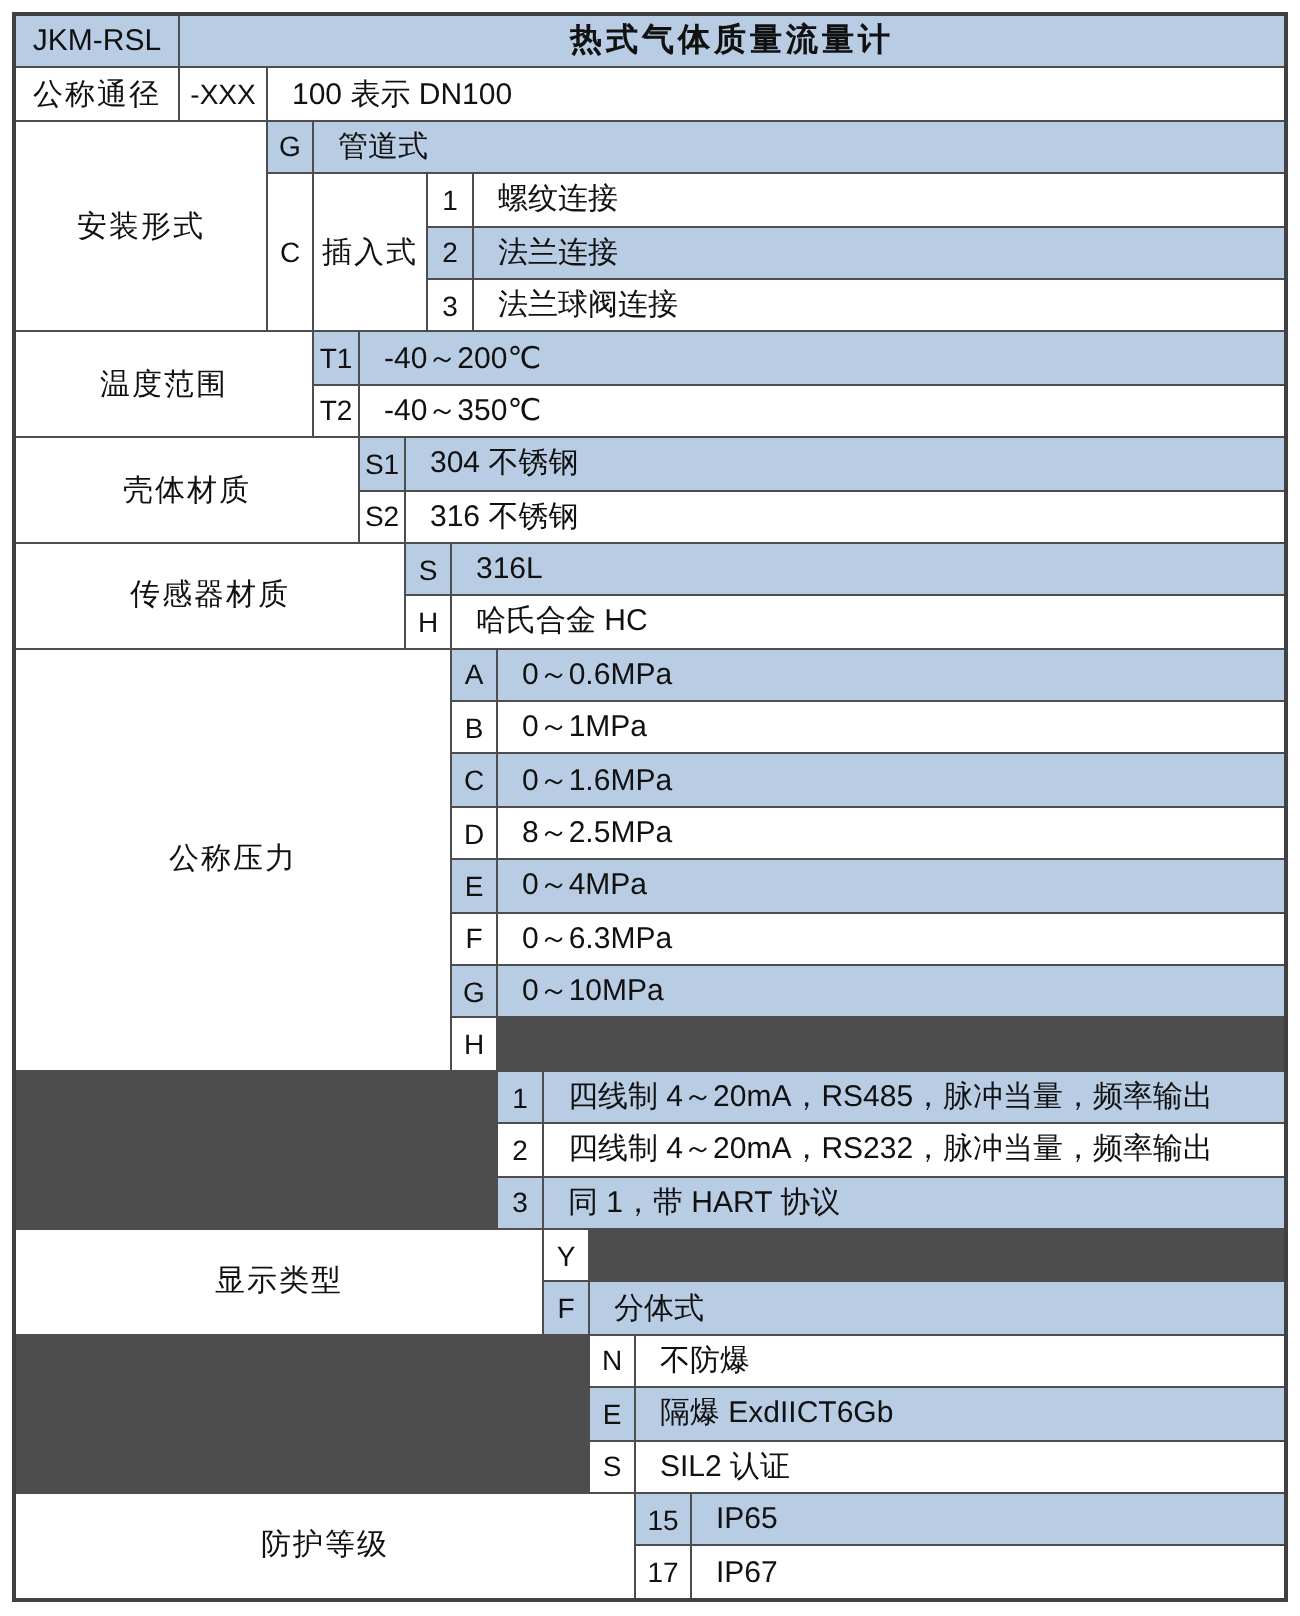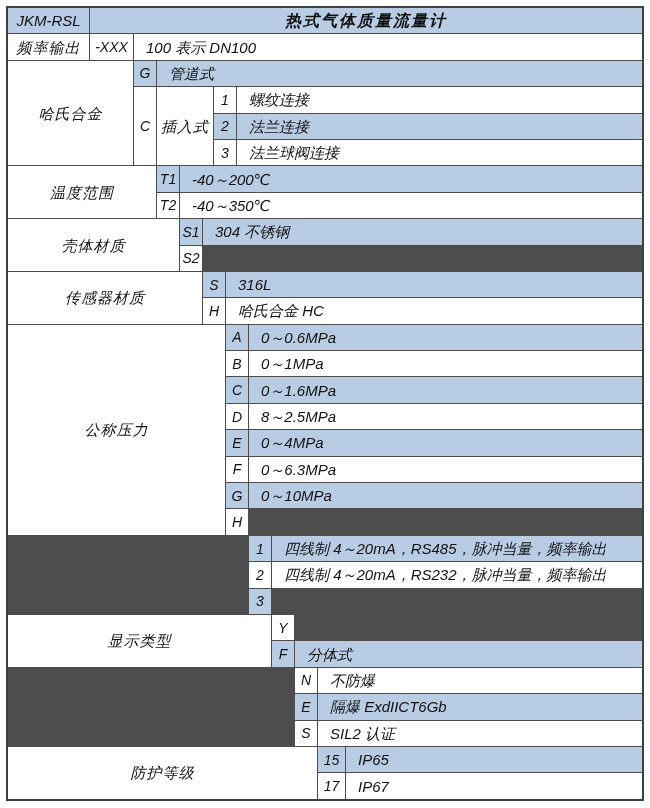--- a/index.html
+++ b/index.html
@@ -6,21 +6,20 @@
   body {
     width: 650px; height: 808px;
     background: #ffffff;
     font-family: "Liberation Sans", "DejaVu Sans", sans-serif;
     color: var(--text, #111111);
   }
   .page {
     box-sizing: border-box;
     width: 650px; height: 808px;
     padding: 6px;
-    font-style: italic;
   }
   .grid {
     box-sizing: border-box;
     width: 638px; height: 795px;
     display: grid;
     grid-template-columns: 81px 43px 22px 22px 22px 10px 11px 10px 11px 22px 22px 22px 27px 1fr;
     grid-template-rows: repeat(30, 25.4px);
     gap: 1px;
     background: var(--grid_line, #4d4d4d);   
     border: 2px solid var(--outer_border, #404040);
@@ -43,25 +42,25 @@
 </style>
 </head>
 <body>
 
 <div class="page">
   <div class="grid">
 
     <div class="cell blue model" style="grid-column:1/2;grid-row:1/2">JKM-RSL</div>
     <div class="cell blue title" style="grid-column:2/15;grid-row:1/2">热式气体质量流量计</div>
 
-    <div class="cell label" style="grid-column:1/2;grid-row:2/3">频率输出</div>
+    <div class="cell label" style="grid-column:1/2;grid-row:2/3">公称通径</div>
     <div class="cell code" style="grid-column:2/3;grid-row:2/3">-XXX</div>
     <div class="cell content" style="grid-column:3/15;grid-row:2/3">100 表示 DN100</div>
 
-    <div class="cell label" style="grid-column:1/3;grid-row:3/7">哈氏合金</div>
+    <div class="cell label" style="grid-column:1/3;grid-row:3/7">安装形式</div>
     <div class="cell blue code" style="grid-column:3/4;grid-row:3/4">G</div>
     <div class="cell blue content" style="grid-column:4/15;grid-row:3/4">管道式</div>
     <div class="cell code" style="grid-column:3/4;grid-row:4/7">C</div>
     <div class="cell label" style="grid-column:4/7;grid-row:4/7">插入式</div>
     <div class="cell code" style="grid-column:7/9;grid-row:4/5">1</div>
     <div class="cell content" style="grid-column:9/15;grid-row:4/5">螺纹连接</div>
     <div class="cell blue code" style="grid-column:7/9;grid-row:5/6">2</div>
     <div class="cell blue content" style="grid-column:9/15;grid-row:5/6">法兰连接</div>
     <div class="cell code" style="grid-column:7/9;grid-row:6/7">3</div>
     <div class="cell content" style="grid-column:9/15;grid-row:6/7">法兰球阀连接</div>
@@ -69,20 +68,21 @@
     <div class="cell label" style="grid-column:1/4;grid-row:7/9">温度范围</div>
     <div class="cell blue code" style="grid-column:4/5;grid-row:7/8">T1</div>
     <div class="cell blue content" style="grid-column:5/15;grid-row:7/8">-40～200℃</div>
     <div class="cell code" style="grid-column:4/5;grid-row:8/9">T2</div>
     <div class="cell content" style="grid-column:5/15;grid-row:8/9">-40～350℃</div>
 
     <div class="cell label" style="grid-column:1/5;grid-row:9/11">壳体材质</div>
     <div class="cell blue code" style="grid-column:5/6;grid-row:9/10">S1</div>
     <div class="cell blue content" style="grid-column:6/15;grid-row:9/10">304 不锈钢</div>
     <div class="cell code" style="grid-column:5/6;grid-row:10/11">S2</div>
+    <div class="cell content" style="grid-column:6/15;grid-row:10/11">316 不锈钢</div>
 
     <div class="cell label" style="grid-column:1/6;grid-row:11/13">传感器材质</div>
     <div class="cell blue code" style="grid-column:6/8;grid-row:11/12">S</div>
     <div class="cell blue content" style="grid-column:8/15;grid-row:11/12">316L</div>
     <div class="cell code" style="grid-column:6/8;grid-row:12/13">H</div>
     <div class="cell content" style="grid-column:8/15;grid-row:12/13">哈氏合金 HC</div>
 
     <div class="cell label" style="grid-column:1/8;grid-row:13/21">公称压力</div>
     <div class="cell blue code" style="grid-column:8/10;grid-row:13/14">A</div>
     <div class="cell blue content" style="grid-column:10/15;grid-row:13/14">0～0.6MPa</div>
@@ -98,20 +98,21 @@
     <div class="cell content" style="grid-column:10/15;grid-row:18/19">0～6.3MPa</div>
     <div class="cell blue code" style="grid-column:8/10;grid-row:19/20">G</div>
     <div class="cell blue content" style="grid-column:10/15;grid-row:19/20">0～10MPa</div>
     <div class="cell code" style="grid-column:8/10;grid-row:20/21">H</div>
 
     <div class="cell blue code" style="grid-column:10/11;grid-row:21/22">1</div>
     <div class="cell blue content" style="grid-column:11/15;grid-row:21/22">四线制 4～20mA，RS485，脉冲当量，频率输出</div>
     <div class="cell code" style="grid-column:10/11;grid-row:22/23">2</div>
     <div class="cell content" style="grid-column:11/15;grid-row:22/23">四线制 4～20mA，RS232，脉冲当量，频率输出</div>
     <div class="cell blue code" style="grid-column:10/11;grid-row:23/24">3</div>
+    <div class="cell blue content" style="grid-column:11/15;grid-row:23/24">同 1，带 HART 协议</div>
 
     <div class="cell label" style="grid-column:1/11;grid-row:24/26">显示类型</div>
     <div class="cell code" style="grid-column:11/12;grid-row:24/25">Y</div>
     <div class="cell blue code" style="grid-column:11/12;grid-row:25/26">F</div>
     <div class="cell blue content" style="grid-column:12/15;grid-row:25/26">分体式</div>
 
     <div class="cell code" style="grid-column:12/13;grid-row:26/27">N</div>
     <div class="cell content" style="grid-column:13/15;grid-row:26/27">不防爆</div>
     <div class="cell blue code" style="grid-column:12/13;grid-row:27/28">E</div>
     <div class="cell blue content" style="grid-column:13/15;grid-row:27/28">隔爆 ExdIICT6Gb</div>

